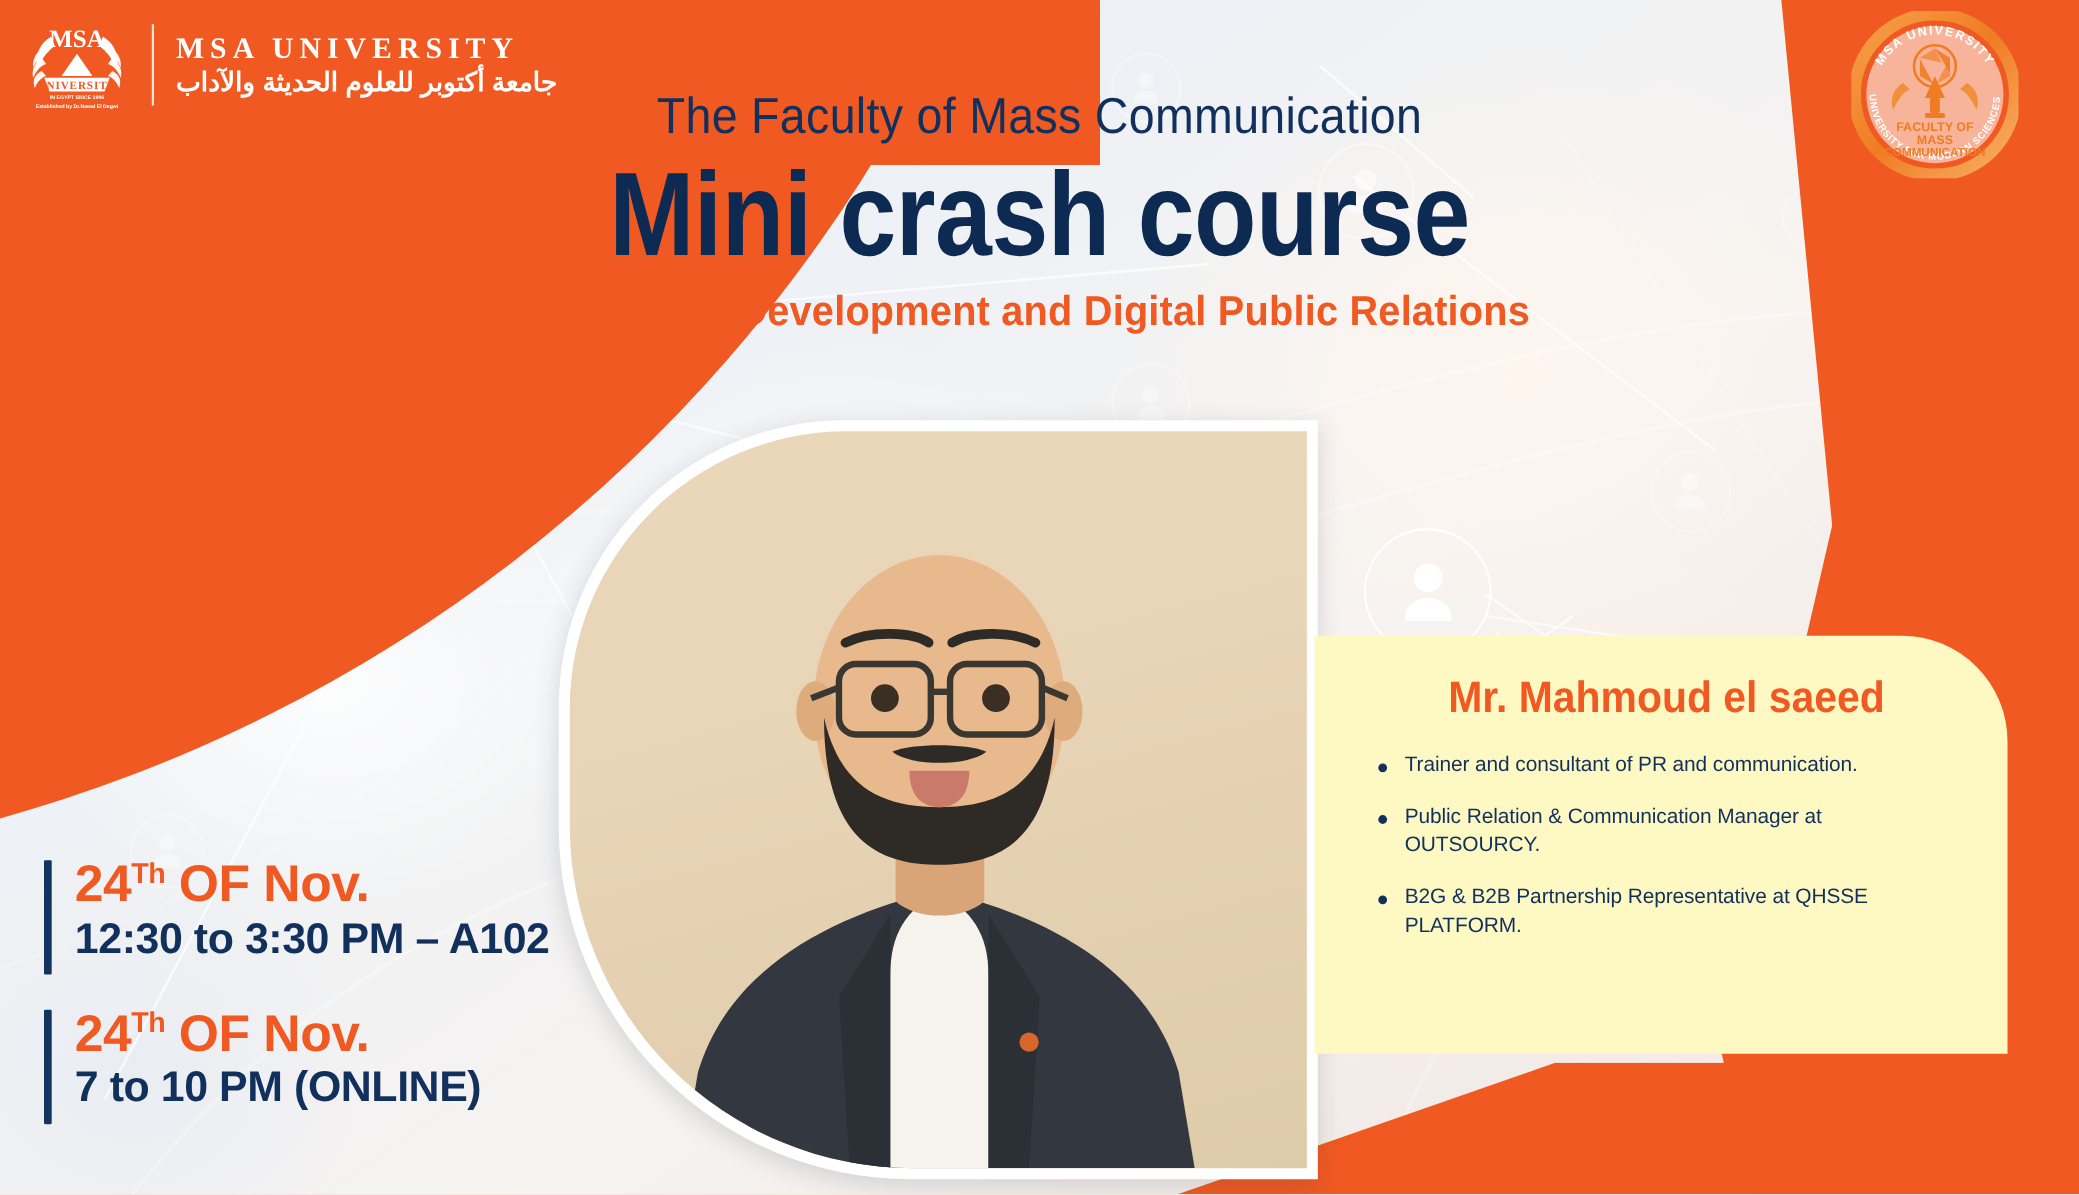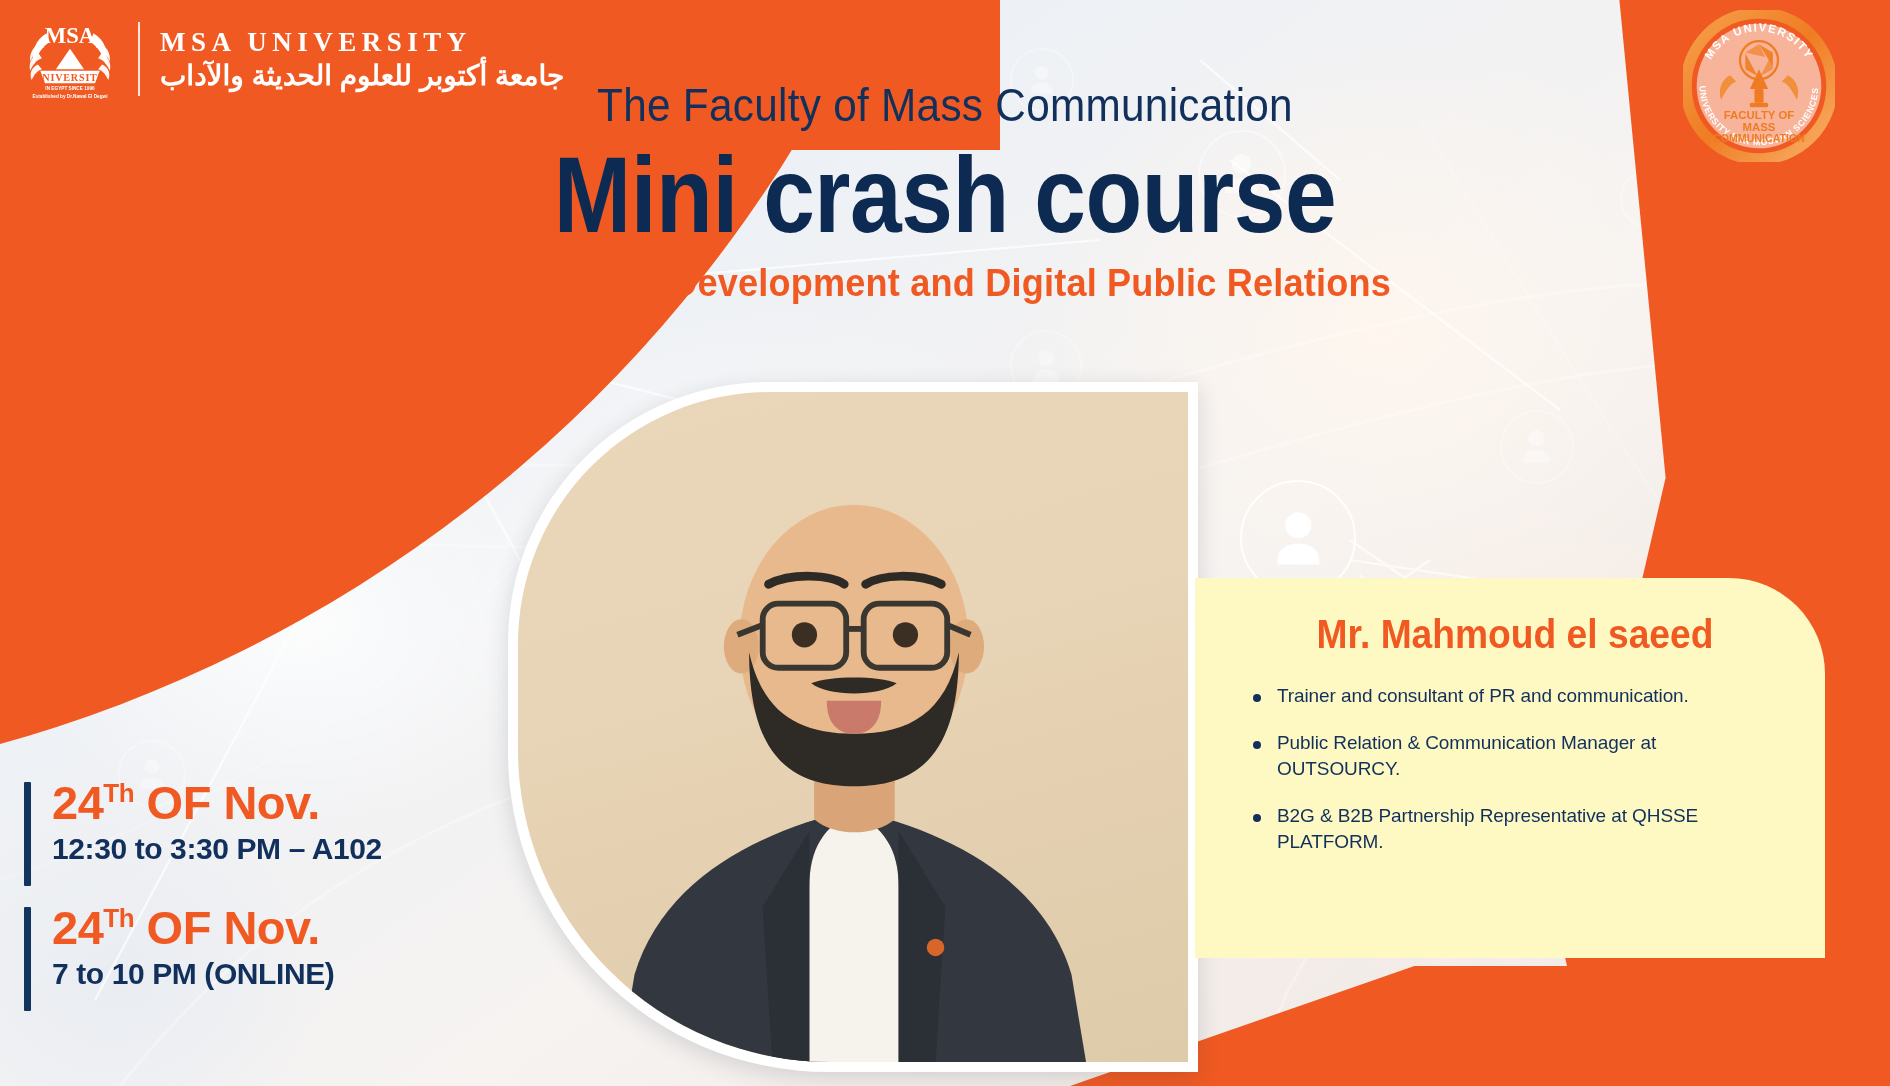--- a/index.html
+++ b/index.html
@@ -56,21 +56,21 @@
     clip-path:polygon(100% 0, 100% 100%, 0 100%, 42% 0);
   }
 
   
   .logo-row { position:absolute; left:22px; top:16px; display:flex; align-items:center; gap:20px; z-index:30; }
   .msa-crest { width:96px; height:86px; position:relative;text-align:center; }
   .msa-crest svg { width:100%; height:100%; }
   .logo-div { width:2px; height:74px; background:rgba(255,255,255,.85); }
   .logo-txt { color:#ffffff; line-height:1; }
   .logo-en { font-size:27px; font-weight:700; letter-spacing:5.5px; font-family:"Liberation Serif", serif; }
-  .logo-ar { font-size:28px; font-weight:700; margin-top:6px; direction:rtl; letter-spacing:0px; }
+  .logo-ar { font-size:24px; font-weight:700; margin-top:6px; direction:rtl; letter-spacing:0px; }
 
   
   .fac-badge { position:absolute; right:55px; top:10px; width:152px; height:152px; z-index:30; }
   .fac-badge svg { width:100%; height:100%; }
 
   
   .head-wrap { position:absolute; left:0; top:78px; width:1890px; text-align:center; z-index:25; }
   .h-faculty {
     font-size:46px; color:#12305c; font-weight:400; letter-spacing:.3px;
     transform:scaleX(.92); font-family:"Liberation Sans", sans-serif;
@@ -115,26 +115,26 @@
     font-size:19px; line-height:1.34; font-weight:400; color:#12305c;
     letter-spacing:-.1px;
     margin-top:16px;
   }
   .bullets li::before {
     content:""; position:absolute; left:4px; top:11px;
     width:8px; height:8px; border-radius:50%; background:#12305c;
   }
 
   
-  .dates { position:absolute; left:24px; top:778px; z-index:25; }
+  .dates { position:absolute; left:40px; top:778px; z-index:25; }
   .dblock { position:relative; padding-left:28px; margin-bottom:36px; }
   .dbar { position:absolute; left:0; top:4px; width:7px; height:104px; background:#12355f; border-radius:1px; }
   .dtop { font-size:47px; font-weight:700; color:#f05a22; line-height:1.08; letter-spacing:-.5px; }
   .dtop sup { font-size:26px; vertical-align:super; }
-  .dbot { font-size:30px; font-weight:700; color:#12305c; line-height:1.2; letter-spacing:-.4px; margin-top:2px; }
+  .dbot { font-size:39px; font-weight:700; color:#12305c; line-height:1.2; letter-spacing:-.4px; margin-top:2px; }
 </style>
 </head>
 <body>
 
 <div id="poster">
 
   <div class="bg-blur"></div>
 
   <svg class="bg-streaks" viewBox="0 0 1890 1086" preserveAspectRatio="none">
     <g stroke="#ffffff" fill="none" stroke-width="3" opacity="0.5">

